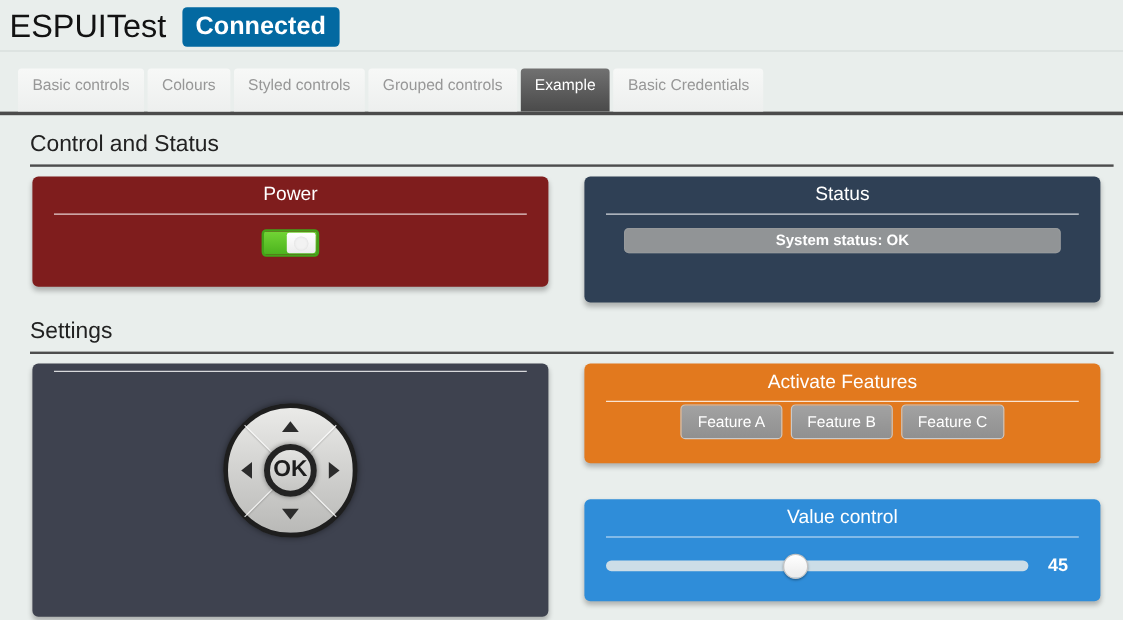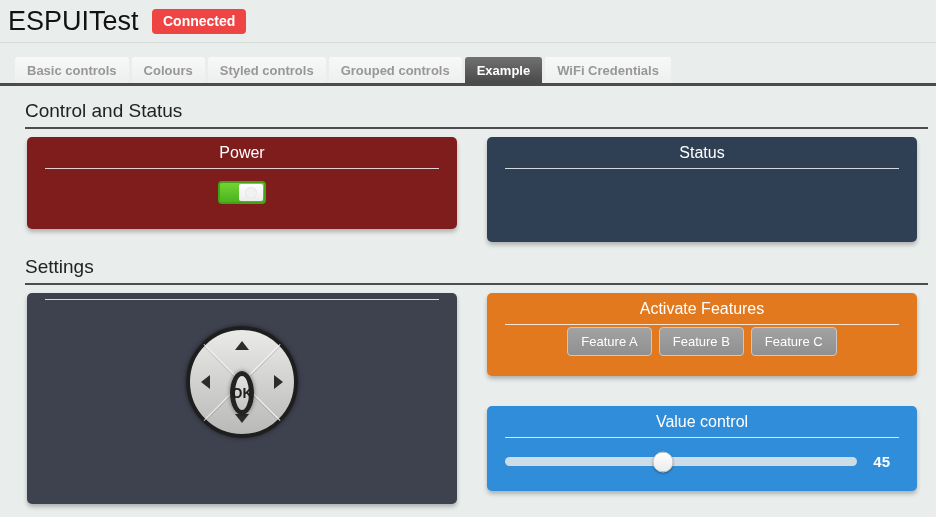--- a/index.html
+++ b/index.html
@@ -8,29 +8,29 @@
     font-family: "Liberation Sans", sans-serif;
     background: #e9eeec;
     color: #1a1a1a;
   }
 
   
   .header { padding: 6px 8px 5px 8px; border-bottom: 1px solid #d6dcda; height: 43px; }
   .app-title { display: inline-block; font-size: 27px; font-weight: 400; color: #121212; vertical-align: middle; }
   .badge {
     display: inline-block; vertical-align: middle; margin-left: 9px;
-    background: #ef4444; color: #fff; font-weight: bold; font-size: 14px;
+    background: #0369a1; color: #fff; font-weight: bold; font-size: 21px;
     padding: 4px 11px 5px; border-radius: 4px;
   }
 
   
   .tabbar { margin-top: 14px; padding-left: 15px; border-bottom: 3px solid #4b4b4b; display: flex; align-items: flex-end; }
   .tab {
-    font-size: 13px; font-weight: bold; color: #979797;
-    padding: 6px 12px 5px; margin-right: 3px; cursor: pointer;
+    font-size: 13px; font-weight: normal; color: #979797;
+    padding: 6px 12px 15px; margin-right: 3px; cursor: pointer;
     background: linear-gradient(#f7f8f7, #edefee);
     border-radius: 3px 3px 0 0; white-space: nowrap;
   }
   .tab.active {
     background: linear-gradient(#717171, #4a4a4a);
     color: #ffffff;
   }
 
   
   .section-title { font-size: 19px; font-weight: 400; color: #222; margin: 14px 8px 0 25px; }
@@ -92,26 +92,25 @@
   .arrow.up    { top: 11px; left: 50%; transform: translateX(-50%);
     border-left: 7px solid transparent; border-right: 7px solid transparent; border-bottom: 9px solid #2c2c2c; }
   .arrow.down  { bottom: 11px; left: 50%; transform: translateX(-50%);
     border-left: 7px solid transparent; border-right: 7px solid transparent; border-top: 9px solid #2c2c2c; }
   .arrow.left  { left: 11px; top: 50%; transform: translateY(-50%);
     border-top: 7px solid transparent; border-bottom: 7px solid transparent; border-right: 9px solid #2c2c2c; }
   .arrow.right { right: 11px; top: 50%; transform: translateY(-50%);
     border-top: 7px solid transparent; border-bottom: 7px solid transparent; border-left: 9px solid #2c2c2c; }
   .dpad-ok {
     position: absolute; left: 50%; top: 50%; transform: translate(-50%,-50%);
-    width: 24px; height: 44px; border-radius: 50%; border: 5px solid #232323;
+    width: 44px; height: 44px; border-radius: 50%; border: 5px solid #232323;
     background: linear-gradient(#e3e3e1, #c5c5c3);
     display: flex; align-items: center; justify-content: center;
-    font-weight: bold; font-size: 14px; color: #1d1d1d; cursor: pointer;
+    font-weight: bold; font-size: 19px; color: #1d1d1d; cursor: pointer;
     box-shadow: 0 0 4px rgba(0,0,0,0.45);
-    margin-top: 11px;
   }
 
   
   .btn-row { display: flex; justify-content: center; gap: 7px; margin-top: 2px; }
   .gray-btn {
     background: linear-gradient(#a2a2a2, #909090); border: 1px solid #c9c9c9;
     border-radius: 4px; color: #fff; font-size: 13px; font-weight: 400;
     padding: 6px 13px; cursor: pointer; font-family: "Liberation Sans", sans-serif;
   }
 
@@ -136,39 +135,40 @@
   <span class="app-title">ESPUITest</span>
   <span class="badge">Connected</span>
 </div>
 
 <div class="tabbar">
   <div class="tab">Basic controls</div>
   <div class="tab">Colours</div>
   <div class="tab">Styled controls</div>
   <div class="tab">Grouped controls</div>
   <div class="tab active">Example</div>
-  <div class="tab">WiFi Credentials</div>
+  <div class="tab">Basic Credentials</div>
 </div>
 
 <div class="section-title">Control and Status</div>
 <hr class="section-rule">
 
 <div class="row">
   <div class="panel red">
     <div class="panel-title">Power</div>
     <hr class="panel-rule">
     <div class="switch-wrap">
       <div class="switch">
         <div class="knob"></div>
       </div>
     </div>
   </div>
   <div class="panel navy">
     <div class="panel-title">Status</div>
     <hr class="panel-rule">
+    <div class="status-bar">System status: OK</div>
   </div>
 </div>
 
 <div class="section-title">Settings</div>
 <hr class="section-rule">
 
 <div class="row">
   <div class="panel dark">
     <hr class="panel-rule">
     <div class="dpad-wrap">

